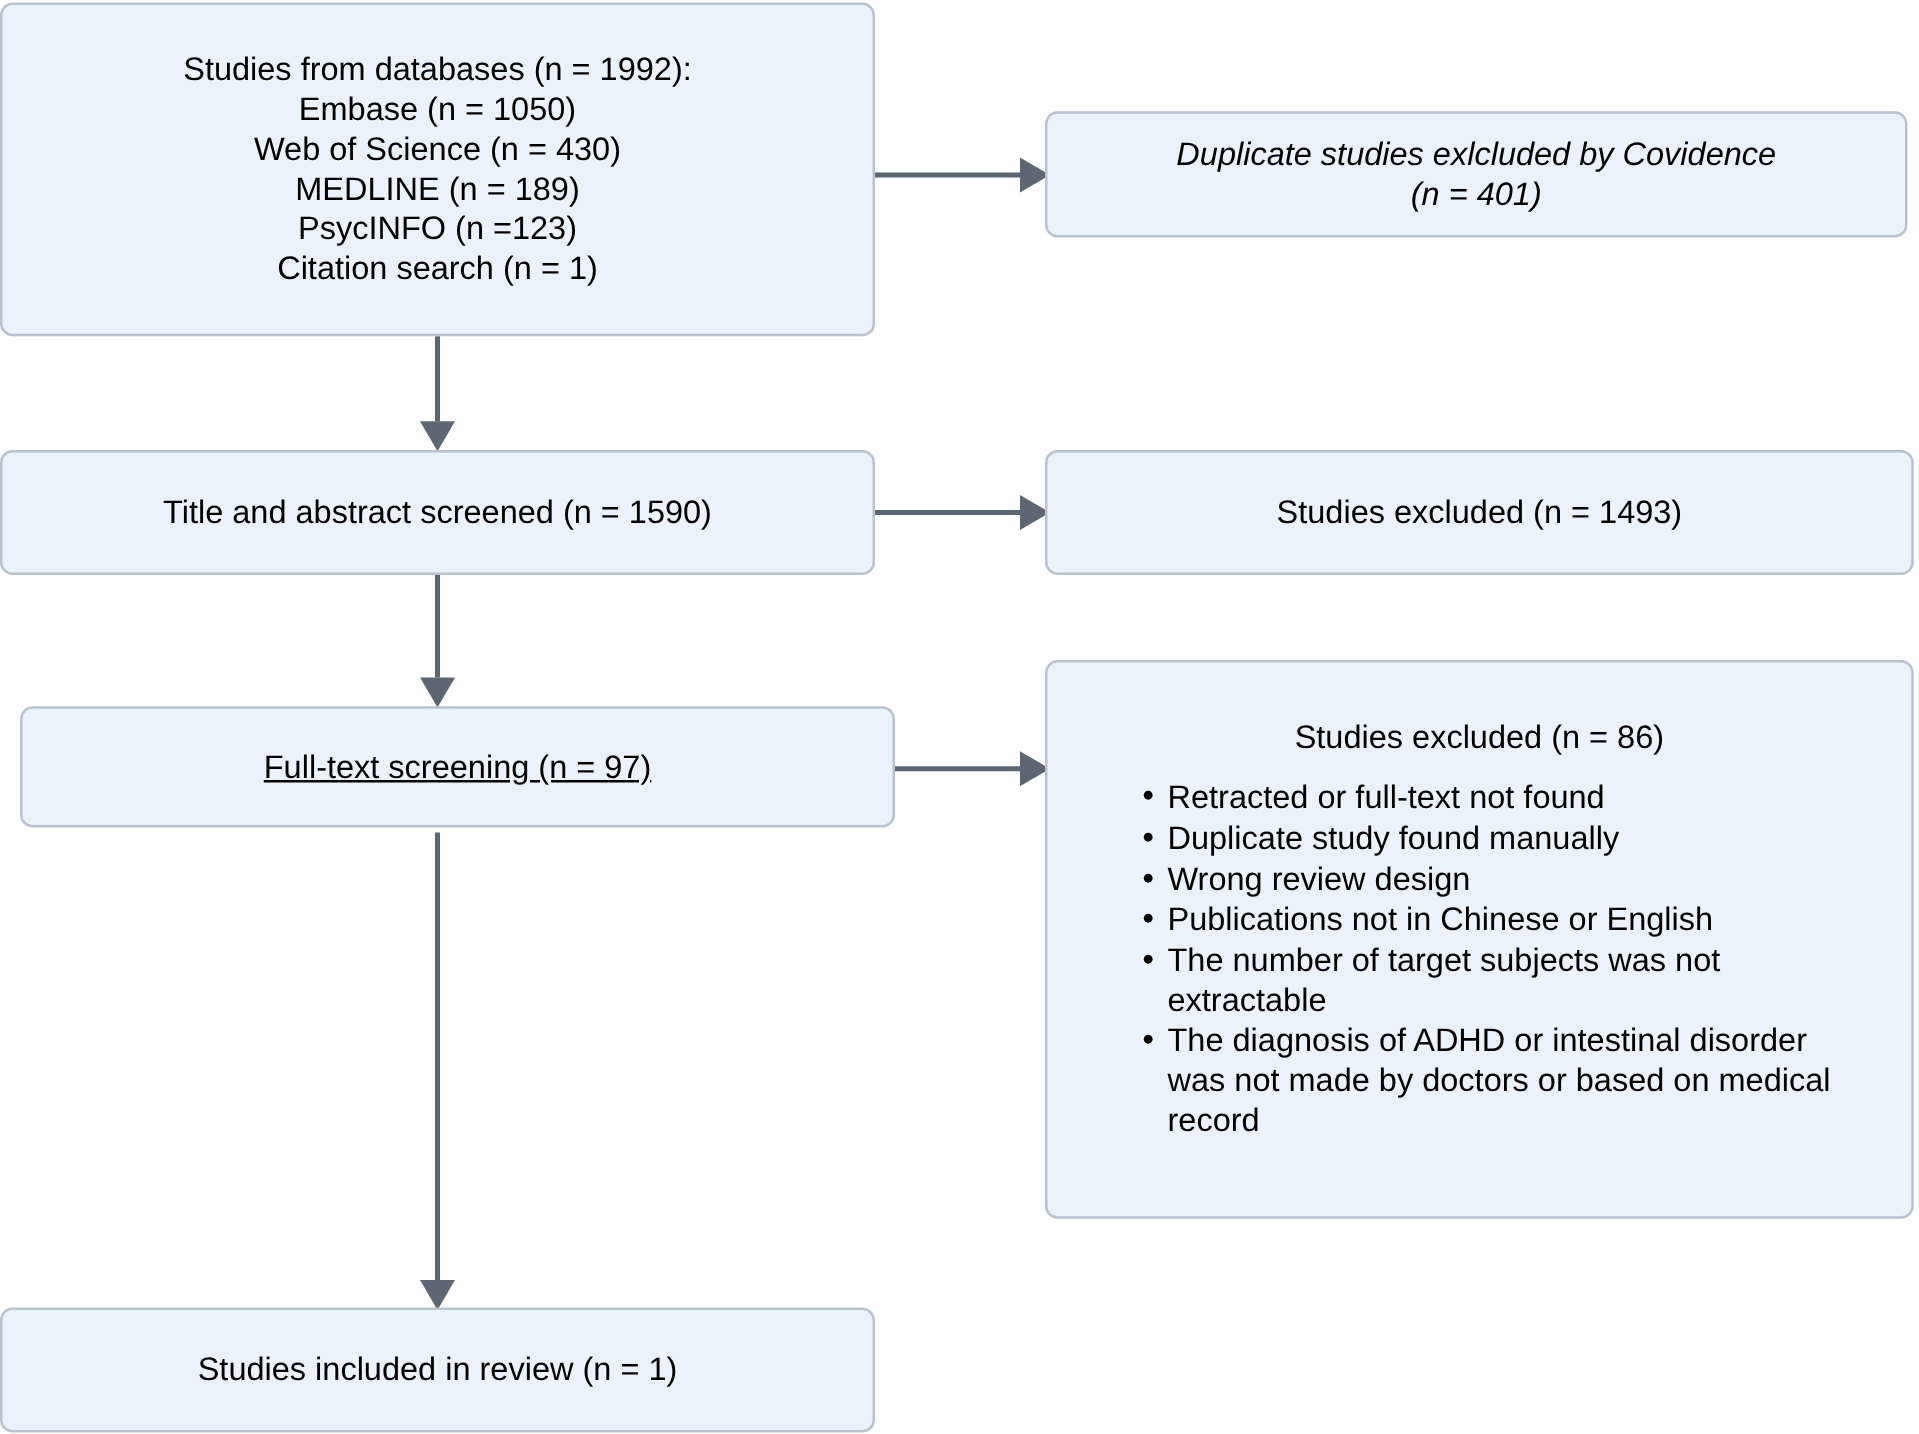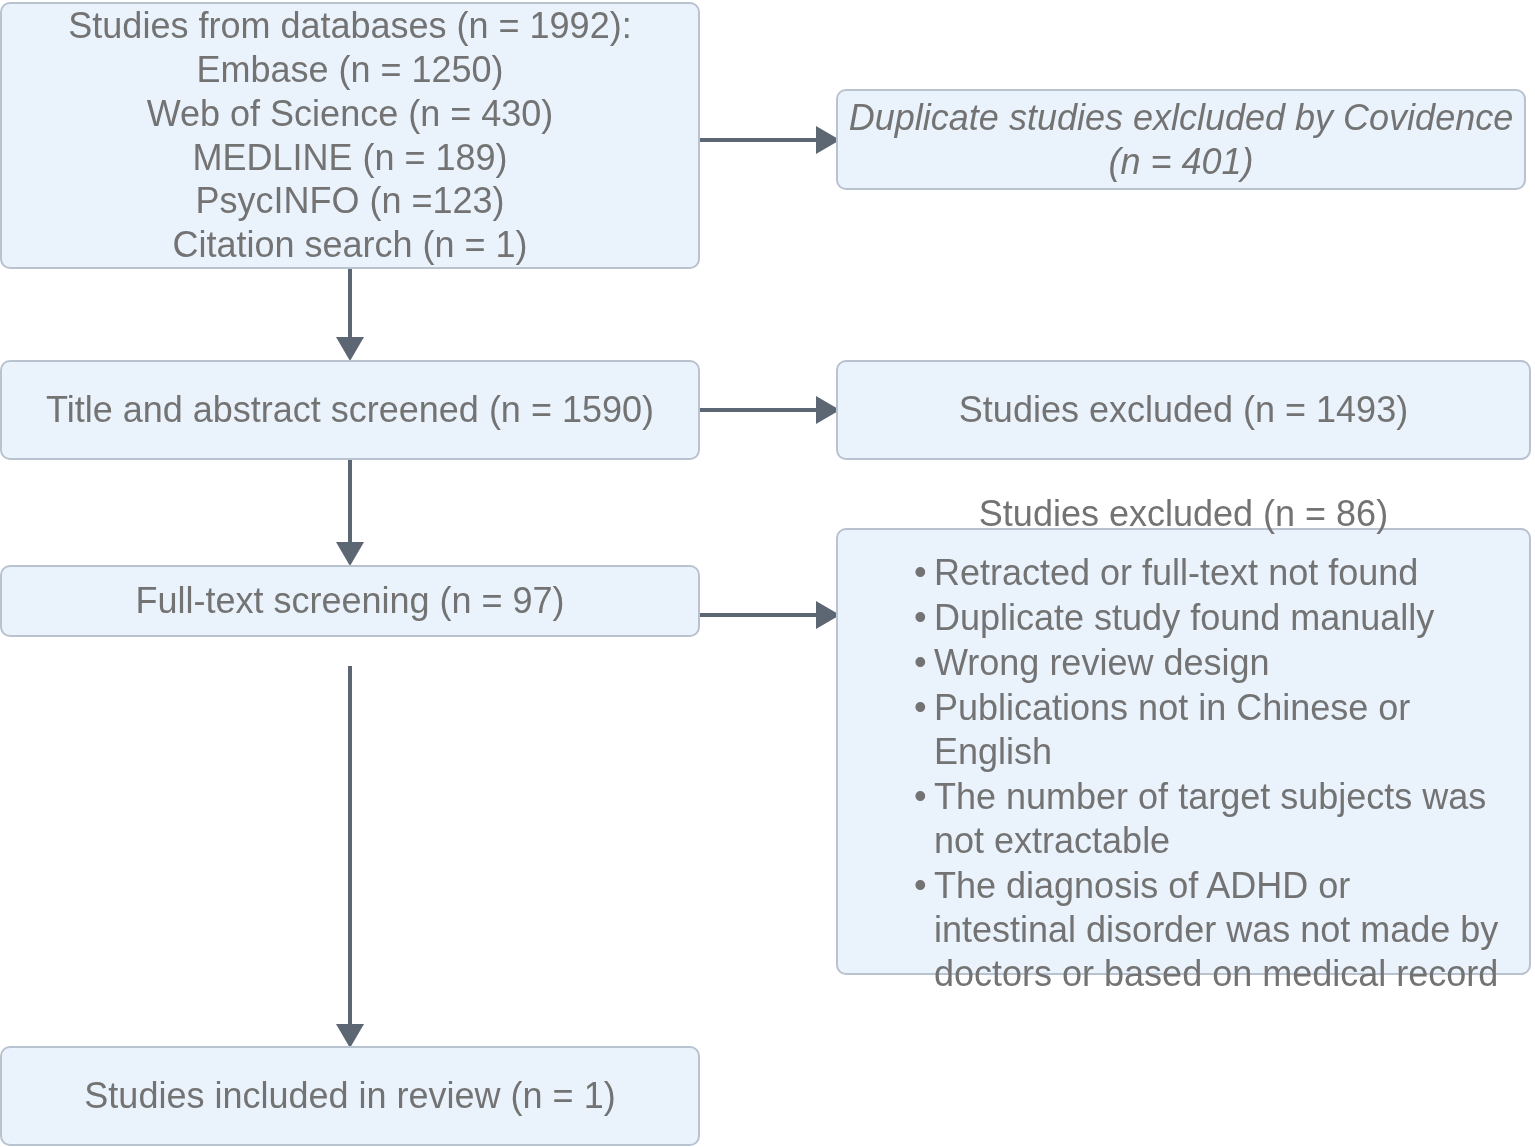--- a/index.html
+++ b/index.html
@@ -24,22 +24,22 @@
   
   .node {
     position: absolute;
     box-sizing: border-box;
     background: #eaf2fc;
     border: 2px solid #b9c2cf;
     border-radius: 10px;
     display: flex;
     align-items: center;
     justify-content: center;
-    color: #737373;
-    font-size: 36px;
+    color: #000000;
+    font-size: 26px;
     line-height: 1.22;
   }
   .node .inner {
     text-align: center;
     padding: 4px 14px;
     width: 100%;
   }
 
   
   .node .lines {
@@ -84,21 +84,21 @@
   .conn svg {
     display: block;
     overflow: visible;
   }
 
   
   #box-sources      { left: 0px;   top: 2px;    width: 700px;  height: 267px; }
   #box-duplicates   { left: 836px; top: 89px;   width: 690px;  height: 101px; font-style: italic; }
   #box-screened     { left: 0px;   top: 360px;  width: 700px;  height: 100px; }
   #box-excluded-ta  { left: 836px; top: 360px;  width: 695px;  height: 100px; }
-  #box-fulltext     { left: 0px;   top: 565px;  width: 700px;  height: 72px; }
+  #box-fulltext     { left: 16px;   top: 565px;  width: 700px;  height: 97px; text-decoration: underline; }
   #box-excluded-ft  { left: 836px; top: 528px;  width: 695px;  height: 447px; }
   #box-included     { left: 0px;   top: 1046px; width: 700px;  height: 100px; }
 
   #box-sources .inner,
   #box-excluded-ft .inner { padding-top: 6px; padding-bottom: 6px; }
 </style>
 </head>
 <body>
 
 <div class="canvas">
@@ -142,21 +142,21 @@
     <svg width="40" height="384" viewBox="0 0 40 384" aria-hidden="true">
       <line x1="20" y1="0" x2="20" y2="358" stroke="#5d6673" stroke-width="4"></line>
       <polygon points="6,358 34,358 20,382" fill="#5d6673"></polygon>
     </svg>
   </div>
 
   <div class="node" id="box-sources">
     <div class="inner">
       <div class="lines">
         <div class="line">Studies from databases (n = 1992):</div>
-        <div class="line">Embase (n = 1250)</div>
+        <div class="line">Embase (n = 1050)</div>
         <div class="line">Web of Science (n = 430)</div>
         <div class="line">MEDLINE (n = 189)</div>
         <div class="line">PsycINFO (n =123)</div>
         <div class="line">Citation search (n = 1)</div>
       </div>
     </div>
   </div>
 
   <div class="node" id="box-duplicates">
     <div class="inner">

